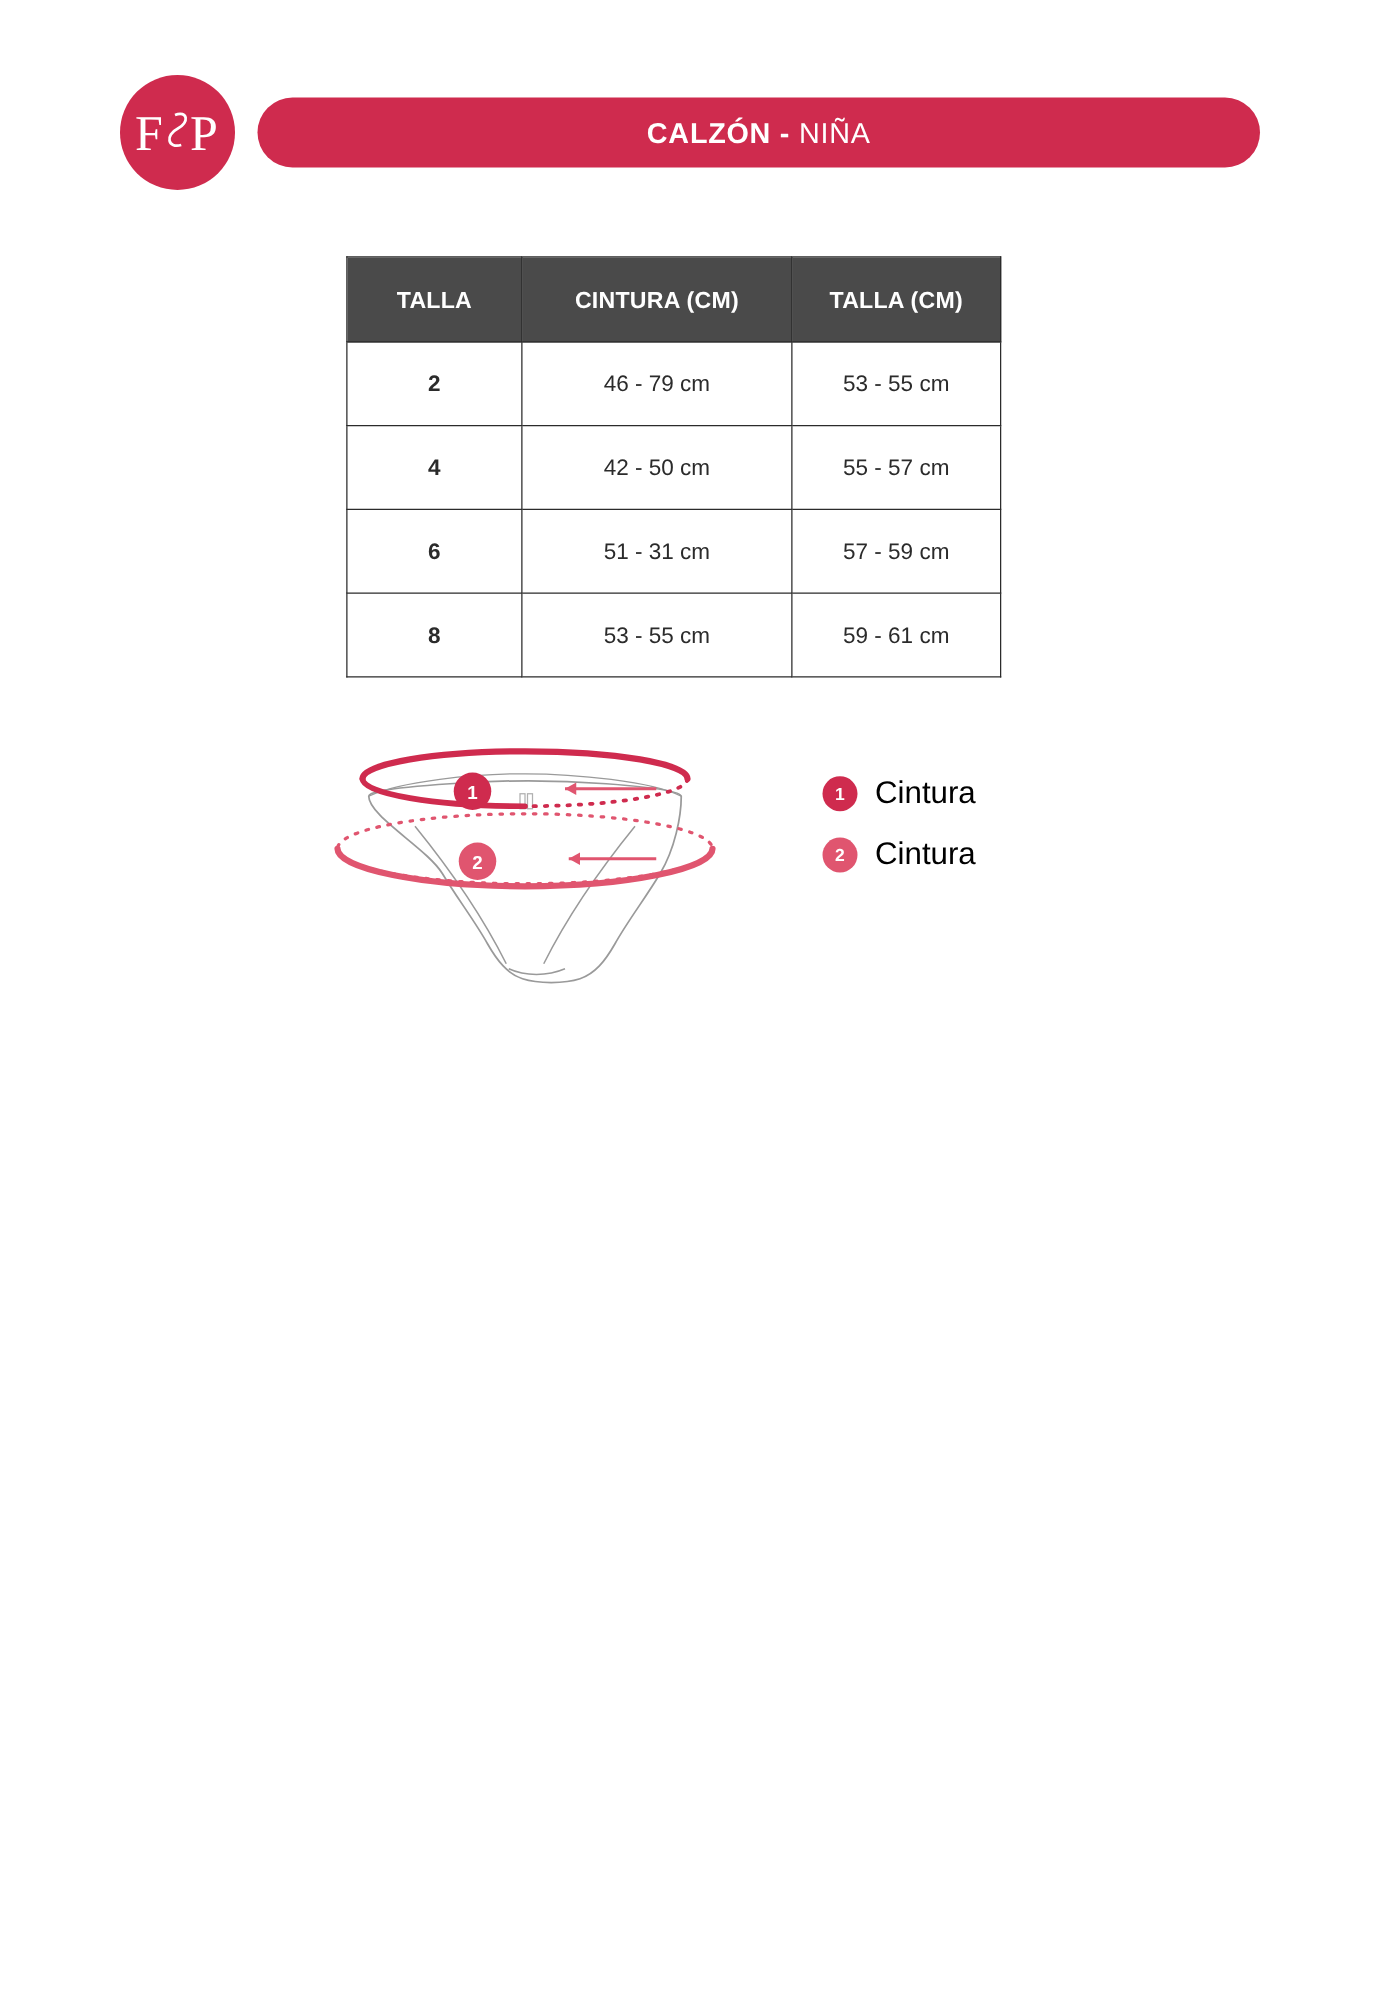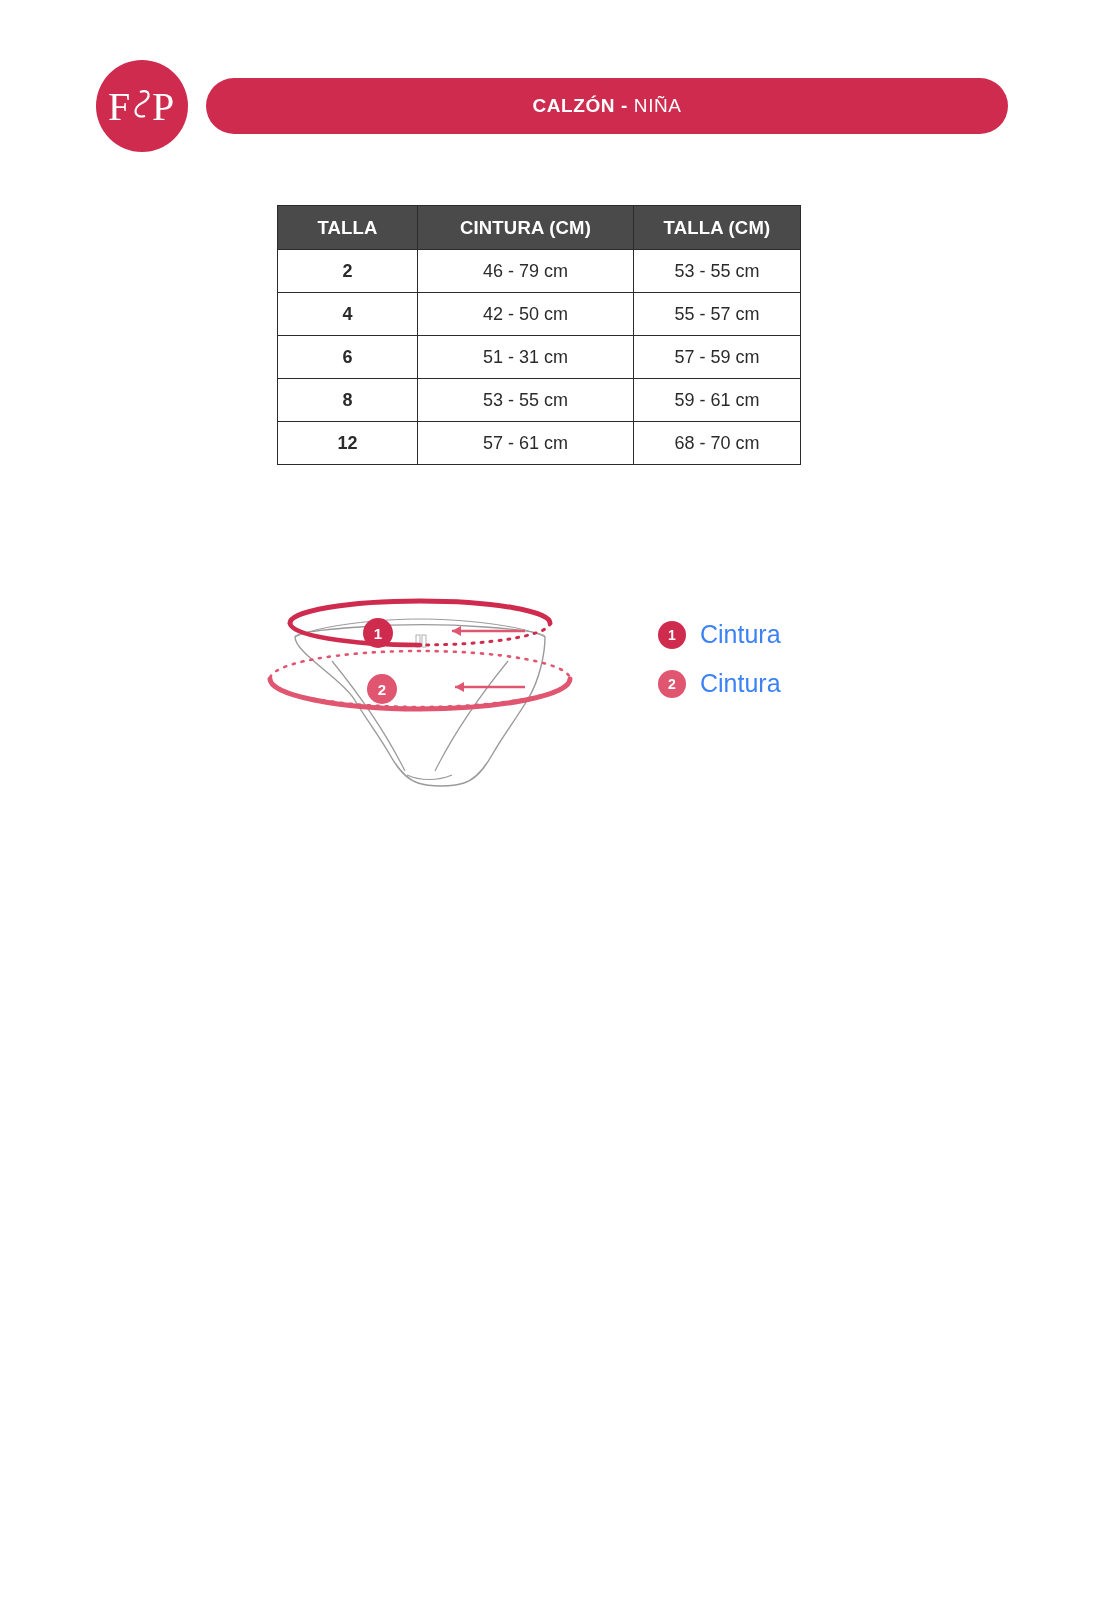--- a/index.html
+++ b/index.html
@@ -30,21 +30,21 @@
     width: 802px;
     height: 56px;
     background: #cf2b4e;
     border-radius: 28px;
     display: flex;
     align-items: center;
     justify-content: center;
   }
   .header-title {
     color: #ffffff;
-    font-size: 19px;
+    font-size: 23px;
     letter-spacing: 0.6px;
     white-space: nowrap;
   }
   .header-title .bold {
     font-weight: bold;
   }
   .logo-circle {
     position: absolute;
     left: 0;
     top: 0;
@@ -66,21 +66,21 @@
     border-collapse: collapse;
     table-layout: fixed;
   }
   .size-table th,
   .size-table td {
     border: 1px solid #2b2b2b;
     text-align: center;
     font-size: 18px;
     color: #2b2b2b;
     height: 34px;
-    padding: 4px;
+    padding: 16px;
     margin-top: 20px;
   }
   .size-table thead th {
     background: #4a4a4a;
     color: #ffffff;
     font-weight: bold;
     font-size: 18.5px;
     height: 35px;
     letter-spacing: 0.2px;
   }
@@ -122,21 +122,21 @@
     display: flex;
     align-items: center;
     justify-content: center;
     flex: 0 0 auto;
   }
   .badge-1 { background: #cf2b4e; }
   .badge-2 { background: #e0556f; }
   .legend-label {
     margin-left: 14px;
     font-size: 25px;
-    color: #3b82f6;
+    color: #000000;
   }
 </style>
 </head>
 <body>
 
 <div class="header">
   <div class="header-bar">
     <div class="header-title">
       <span class="bold">CALZÓN -</span><span> NIÑA</span>
     </div>
@@ -177,25 +177,20 @@
     <tr>
       <td class="talla">6</td>
       <td>51 - 31 cm</td>
       <td>57 - 59 cm</td>
     </tr>
     <tr>
       <td class="talla">8</td>
       <td>53 - 55 cm</td>
       <td>59 - 61 cm</td>
     </tr>
-    <tr>
-      <td class="talla">12</td>
-      <td>57 - 61 cm</td>
-      <td>68 - 70 cm</td>
-    </tr>
   </tbody>
 </table>
 
 <div class="illustration">
   <svg width="400" height="240" viewBox="0 0 400 240">
 
     <g fill="#ffffff" stroke="#9a9a9a" stroke-width="1.4">
       <path d="M55 62 C 55 60, 60 56, 120 52 C 160 49, 205 49, 245 52 C 300 56, 305 60, 305 62
                C 305 78, 300 104, 288 124 C 276 144, 262 162, 252 180
                C 244 194, 236 204, 224 208 C 212 212, 190 212, 178 208

